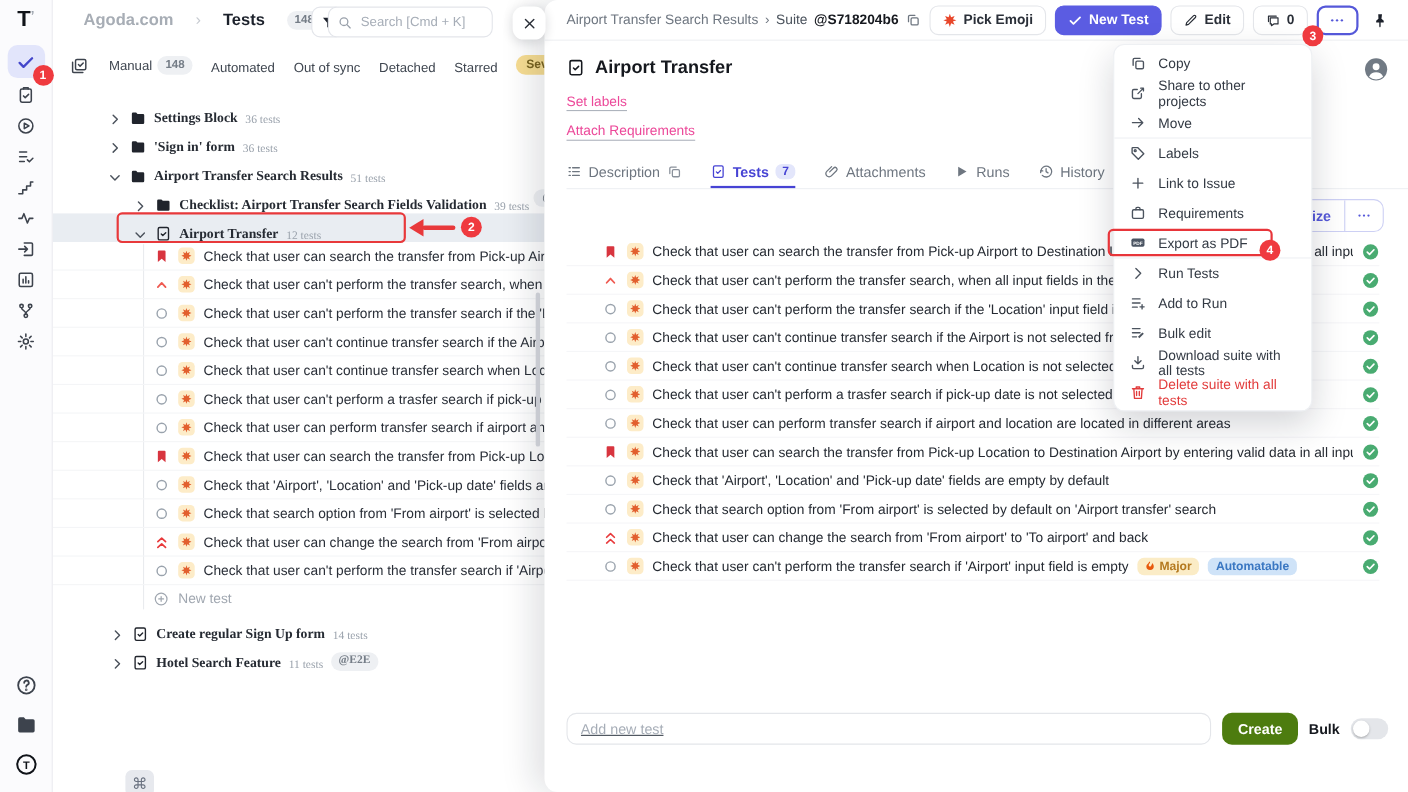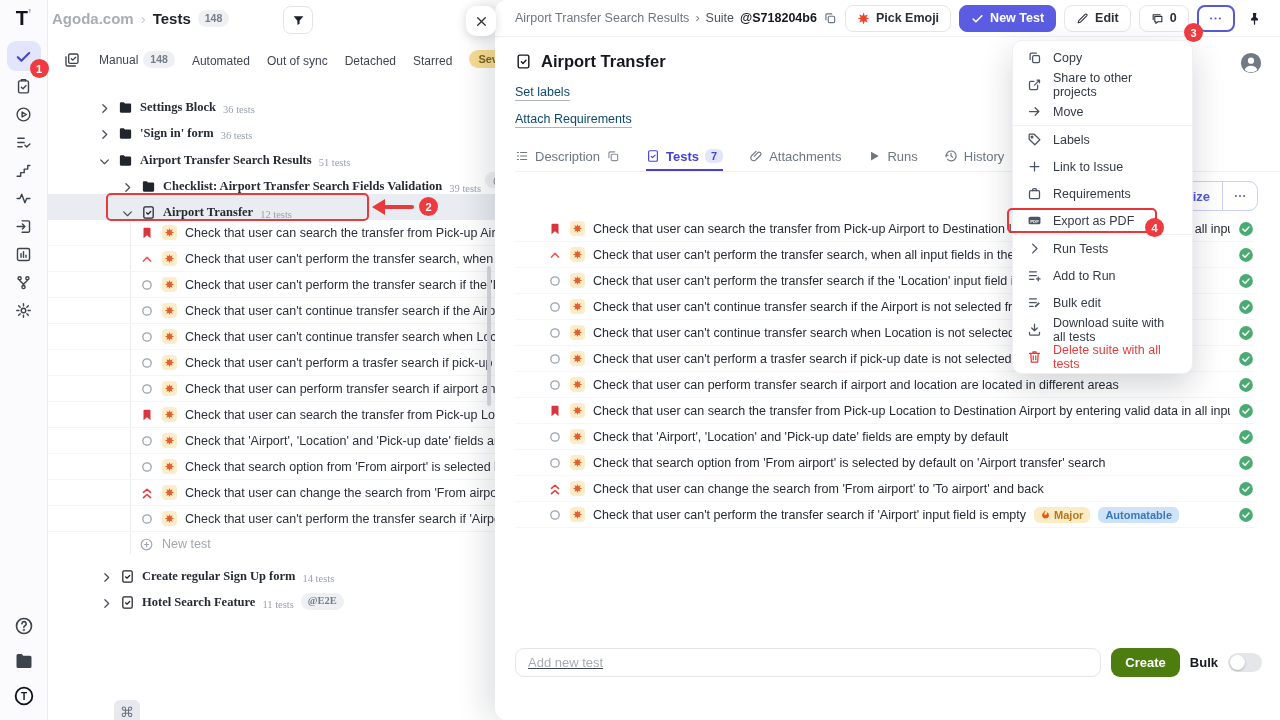--- a/index.html
+++ b/index.html
@@ -14,21 +14,21 @@
   .rail-btn{position:relative;width:32px;height:26px;margin:1px 0;display:flex;align-items:center;justify-content:center;color:#3d434d;border-radius:9px;}
   .rail-btn .ic{width:17px;height:17px;}
   .rail-btn.active{background:#e2e5fb;color:#4447cb;width:34px;height:30px;}
   .rail-bottom{position:absolute;bottom:10px;left:0;width:48px;display:flex;flex-direction:column;align-items:center;gap:11px;color:#3d434d;}
   .rail-bottom .ic{width:18px;height:18px;}
 
   .badge-red{width:19px;height:19px;border-radius:50%;background:#ef3a3f;color:#fff;font-size:11px;font-weight:700;display:flex;align-items:center;justify-content:center;box-sizing:border-box;}
 
   
   .left-panel{position:absolute;left:48px;top:0;width:447px;height:720px;background:#fff;overflow:hidden;z-index:1;}
-  .lp-bc{position:absolute;left:4px;top:10px;display:flex;align-items:center;gap:7px;}
+  .lp-bc{position:absolute;left:28px;top:10px;display:flex;align-items:center;gap:20px;}
   .lp-project{font-size:15px;font-weight:700;color:#a7adb5;}
   .lp-sep{color:#c6cad0;font-size:15px;}
   .lp-section{font-size:15px;font-weight:700;color:#1c212b;}
   .pill{background:#eef0f3;color:#757d87;font-size:10.5px;font-weight:700;border-radius:999px;padding:2px 7px;line-height:1.2;}
   .filter-btn{position:absolute;left:235px;top:6px;width:30px;height:28px;border:1px solid #e3e5ea;border-radius:8px;display:flex;align-items:center;justify-content:center;background:#fff;box-sizing:border-box;color:#1c212b;}
   .filter-btn .ic{width:13px;height:13px;}
   .search-box{position:absolute;left:250px;top:6px;width:150px;height:28px;border:1px solid #e3e5ea;border-radius:8px;display:flex;align-items:center;gap:6px;padding:0 8px;box-sizing:border-box;background:#fff;color:#9aa1ab;}
   .search-box .ic{width:13px;height:13px;}
   .search-box input{border:0;outline:0;width:100%;font-size:12px;color:#3f4650;font-family:inherit;background:transparent;}
   .search-box input::placeholder{color:#a6adb7;}
@@ -80,21 +80,21 @@
   .btn{display:flex;align-items:center;gap:6px;height:27px;padding:0 11px;border:1px solid #e4e6ea;border-radius:8px;font-size:12.5px;font-weight:600;color:#2a2f38;background:#fff;box-sizing:border-box;white-space:nowrap;}
   .btn .ic{width:13px;height:13px;}
   .btn-primary{background:#5b5ce2;border-color:#5b5ce2;color:#fff;}
   .btn-more{width:38px;justify-content:center;border:2px solid #5558d9;color:#5558d9;padding:0;position:relative;}
   .icon-btn{width:24px;height:27px;display:flex;align-items:center;justify-content:center;color:#1c212b;}
   .icon-btn .ic{width:15px;height:15px;}
 
   .s-title{position:absolute;left:20px;top:52px;display:flex;align-items:center;gap:9px;font-size:16.5px;font-weight:700;color:#15181e;}
   .s-title .ic{width:17px;height:17px;color:#15181e;}
   .avatar{position:absolute;right:18px;top:52px;width:22px;height:22px;color:#6e7680;}
-  .link-u{position:absolute;left:20px;font-size:12.5px;color:#0c4a6e;border-bottom:1px solid #aeb4bd;padding-bottom:1px;}
+  .link-u{position:absolute;left:20px;font-size:12.5px;color:#ec4899;border-bottom:1px solid #aeb4bd;padding-bottom:1px;}
 
   .s-tabs{position:absolute;left:20px;top:143px;right:0;height:28px;display:flex;align-items:center;gap:26px;border-bottom:1px solid #eef0f3;}
   .s-tab{display:flex;align-items:center;gap:6px;font-size:13px;color:#6e7680;height:100%;box-sizing:border-box;border-bottom:2px solid transparent;}
   .s-tab .ic{width:14px;height:14px;}
   .s-tab.active{color:#4643d4;font-weight:700;border-bottom-color:#4643d4;}
   .tab-badge{background:#e3e6fb;color:#4643d4;font-size:11px;font-weight:700;border-radius:6px;padding:1px 6px;}
   .tab-copy{width:13px;height:13px;color:#8a919b;}
 
   .summarize{position:absolute;right:22px;top:181px;height:30px;border:1px solid #cdd0f4;border-radius:9px;display:flex;align-items:stretch;color:#5558d9;font-size:13px;font-weight:600;background:#fff;overflow:hidden;box-sizing:border-box;}
   .sum-main{display:flex;align-items:center;gap:6px;padding:0 12px;border-right:1px solid #cdd0f4;}
@@ -247,20 +247,29 @@
       <span class="lp-section">Tests</span>
       <span class="pill">148</span>
     </div>
     <div class="filter-btn">
         <span class="ic">
           <svg viewBox="0 0 24 24" fill="currentColor">
             <path d="M3 4h18l-7 8.5V18l-4 2.5v-8z"></path>
           </svg>
         </span>
       </div>
+    <div class="search-box">
+      <span class="ic">
+          <svg viewBox="0 0 24 24" fill="none" stroke="currentColor" stroke-width="2.2" stroke-linecap="round">
+            <circle cx="10.5" cy="10.5" r="6.5"></circle>
+            <path d="M15.5 15.5L21 21"></path>
+          </svg>
+        </span>
+      <input placeholder="Search [Cmd + K]" style="">
+    </div>
     <span class="ic sliders-cut">
         <svg viewBox="0 0 24 24" fill="none" stroke="currentColor" stroke-width="2" stroke-linecap="round">
           <path d="M5 7h14M5 12h14M5 17h14"></path>
           <circle cx="9" cy="7" r="2" fill="#fff"></circle>
           <circle cx="15" cy="12" r="2" fill="#fff"></circle>
           <circle cx="9" cy="17" r="2" fill="#fff"></circle>
         </svg>
       </span>
 
     <div class="lp-tabs" id="lp-tabs">

